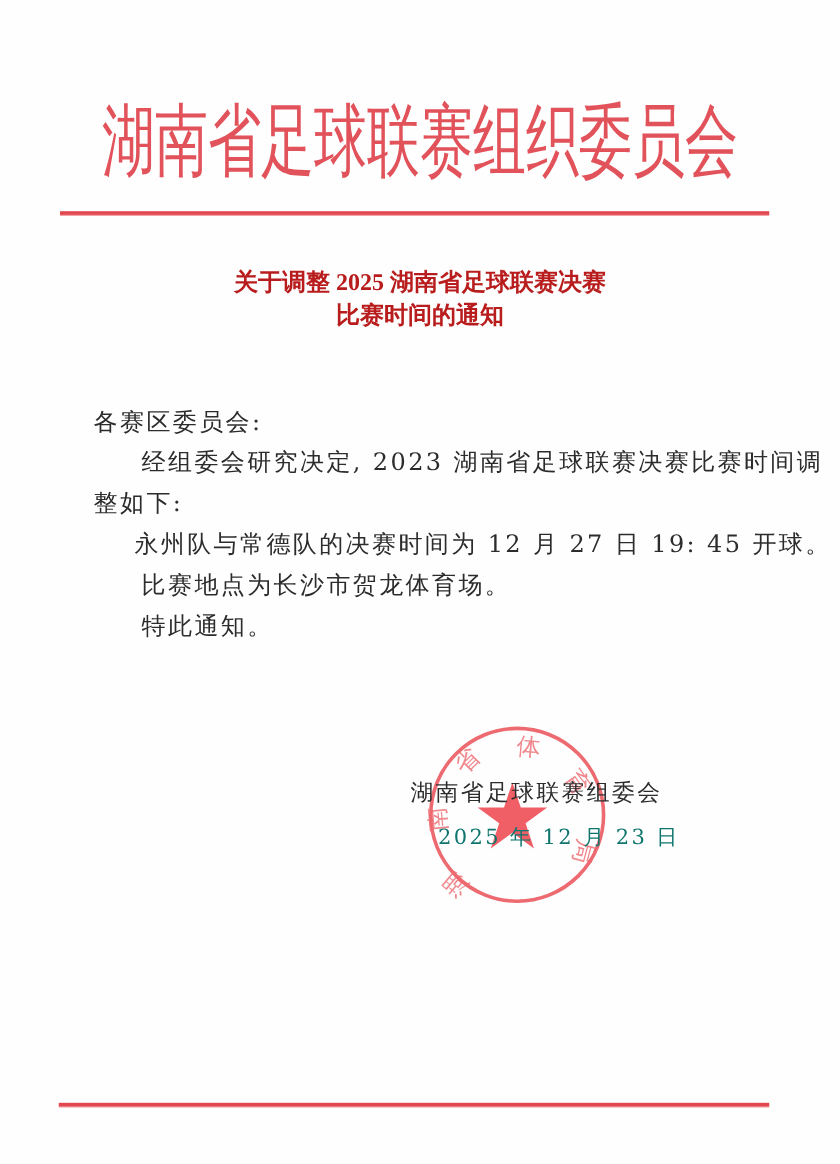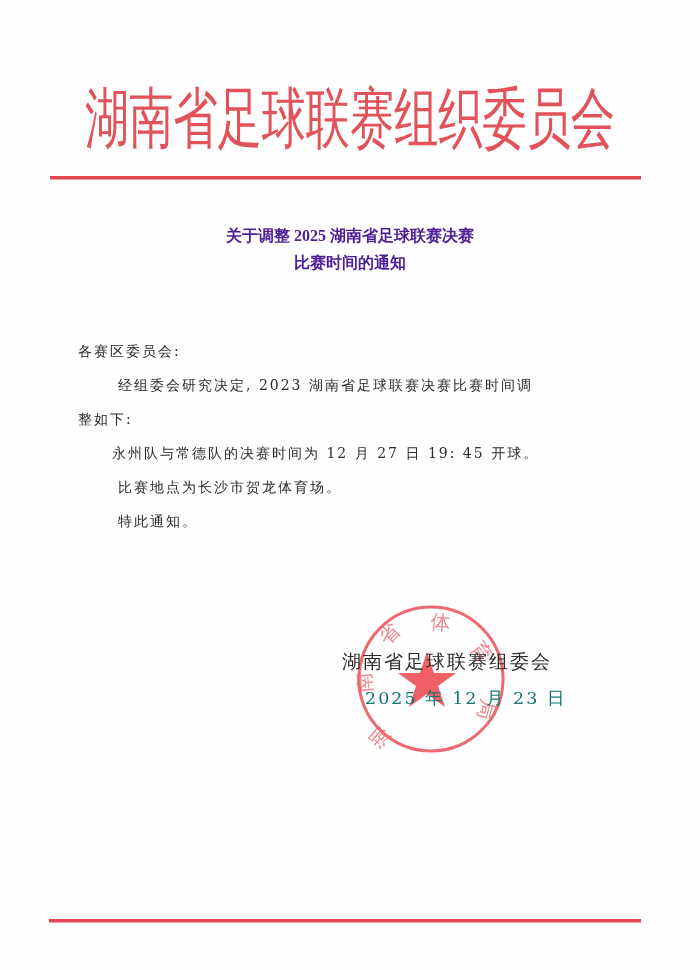--- a/index.html
+++ b/index.html
@@ -42,34 +42,34 @@
     box-shadow: 0 1px 0 #f2a3a6;
   }
   .rule.top { top: 176px; }
   .rule.bottom { top: 919px; left: 49px; width: 592px; }
 
   .title {
     position: absolute;
     left: 0;
     width: 700px;
     text-align: center;
-    color: #4c1d95;
+    color: #b91c1c;
     font-family: "Liberation Serif", "DejaVu Serif", serif;
     font-weight: bold;
-    font-size: 16px;
+    font-size: 20px;
     line-height: 30px;
   }
   .title.l1 { top: 221px; }
   .title.l2 { top: 248px; }
 
   .body-text {
     position: absolute;
     color: #2c2c2c;
     font-family: "DejaVu Serif", "Liberation Serif", serif;
-    font-size: 14px;
+    font-size: 20px;
     line-height: 22px;
     white-space: nowrap;
     letter-spacing: 2px;
   }
   .salutation { left: 78px; top: 340px; }
   .p1a { left: 118px; top: 374px; }
   .p1b { left: 78px; top: 408px; }
   .p2 { left: 112px; top: 442px; text-align: center; }
   .p3 { left: 118px; top: 476px; text-align: center; }
   .p4 { left: 118px; top: 510px; text-align: right; }

